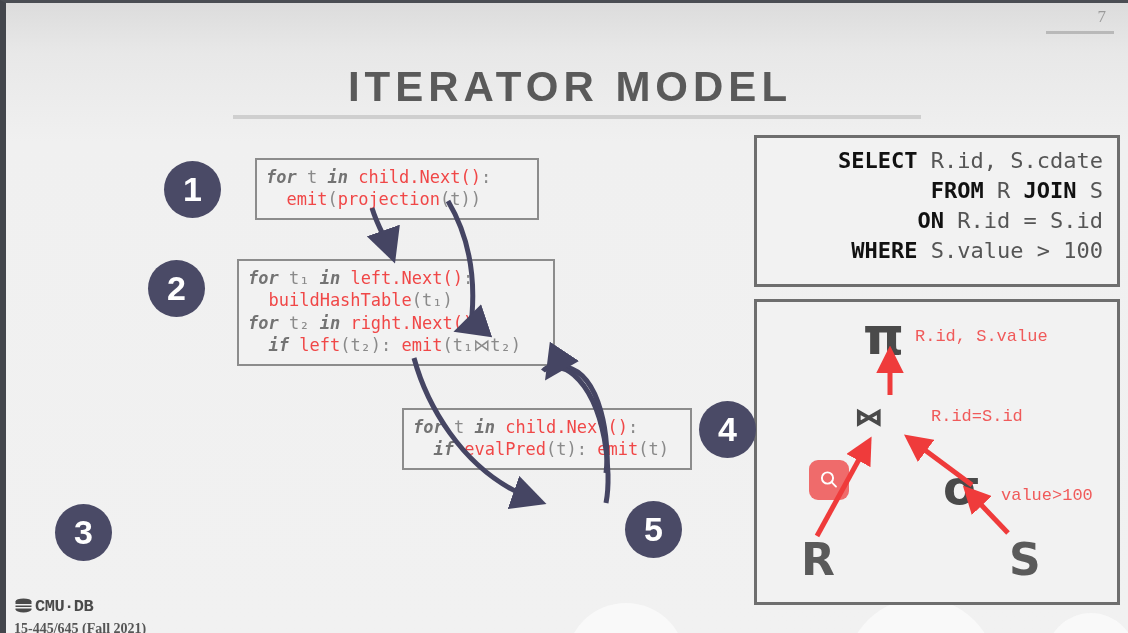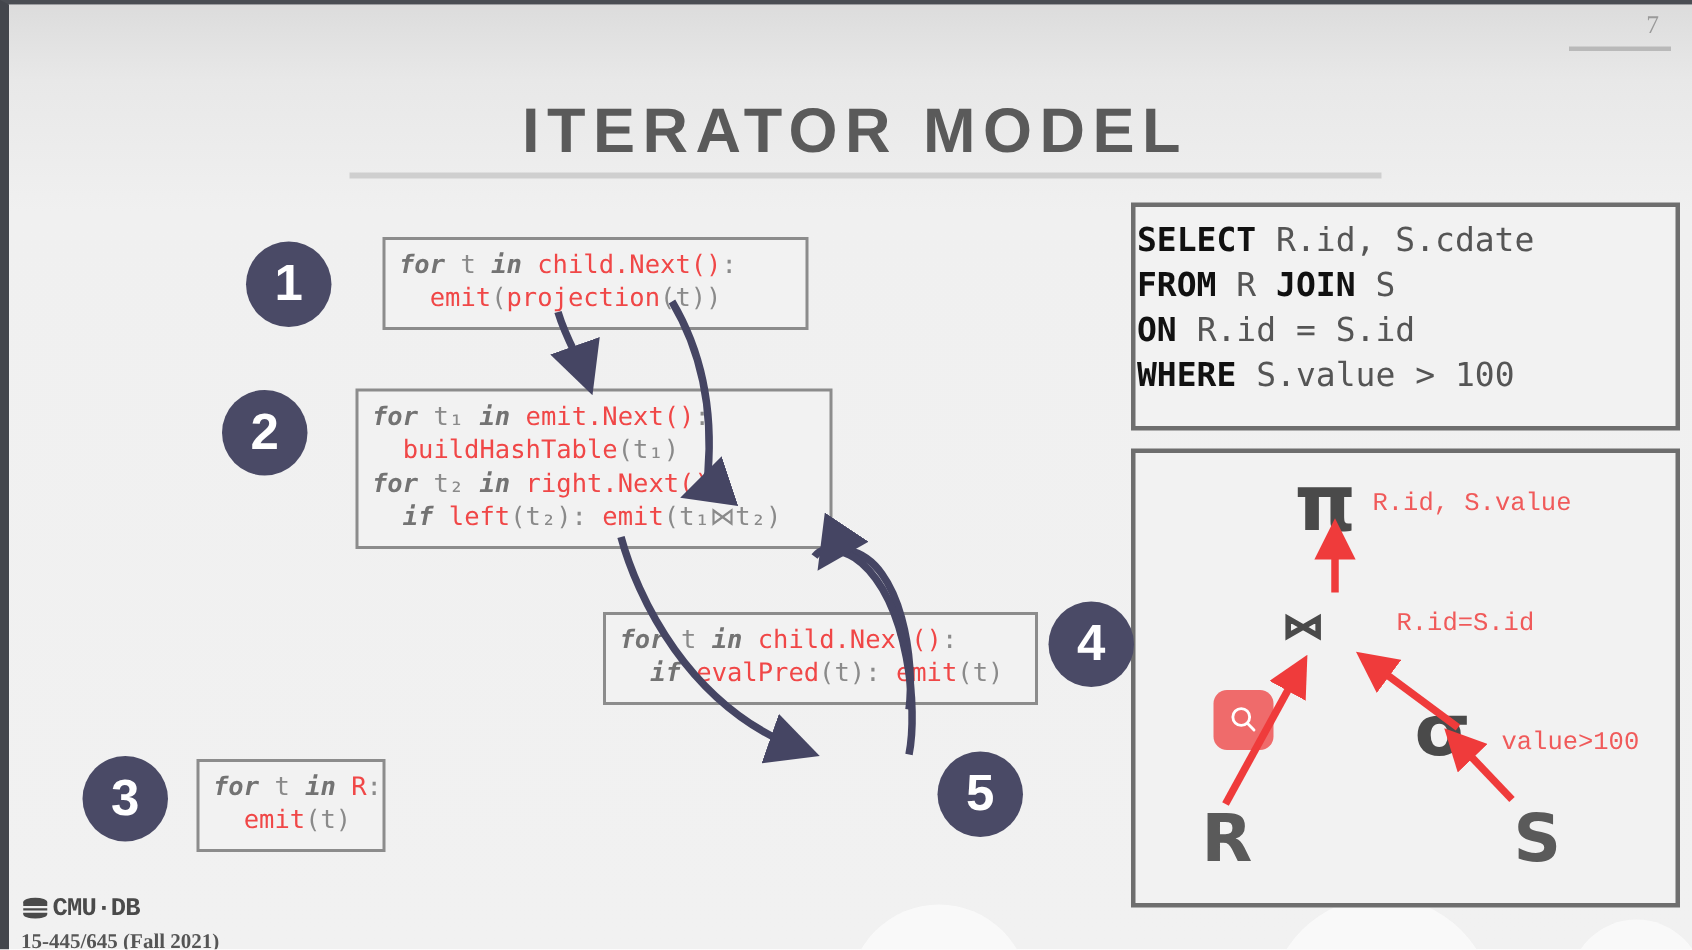--- a/index.html
+++ b/index.html
@@ -56,21 +56,21 @@
     position:absolute;border-radius:50%;background:#4a4a66;color:#fff;
     display:flex;align-items:center;justify-content:center;
     font-size:34px;font-weight:bold;z-index:7;
   }
 
   
   .sqlbox{
     position:absolute;left:748px;top:132px;width:366px;height:152px;
     background:#f2f2f2;border:3px solid #6e6e6e;box-sizing:border-box;
     font-family:"DejaVu Sans Mono",monospace;font-size:22px;line-height:1.36;
-    padding:8px 14px 0 1px;white-space:pre;
+    text-align:right;padding:8px 14px 0 12px;white-space:pre;
   }
   .sqlkw{color:#111;font-weight:bold;}
   .sqlid{color:#555;}
 
   
   .planbox{
     position:absolute;left:748px;top:296px;width:366px;height:306px;
     background:#f2f2f2;border:3px solid #6e6e6e;box-sizing:border-box;
   }
   .op{position:absolute;color:#4a4a4a;font-weight:bold;font-family:"DejaVu Sans",sans-serif;}
@@ -130,26 +130,24 @@
   </svg>
 
   <div class="circle" style="left:158px;top:158px;width:57px;height:57px;">1</div>
   <div class="circle" style="left:142px;top:257px;width:57px;height:57px;">2</div>
   <div class="circle" style="left:49px;top:501px;width:57px;height:57px;">3</div>
   <div class="circle" style="left:693px;top:398px;width:57px;height:57px;">4</div>
   <div class="circle" style="left:619px;top:498px;width:57px;height:57px;">5</div>
 
   <div class="codebox" style="left:249px;top:155px;width:284px;"><span class="kw">for </span><span class="var">t </span><span class="kw">in </span><span class="fn">child.Next()</span><span class="pl">:</span>
 <span class="fn">  emit</span><span class="pl">(</span><span class="fn">projection</span><span class="pl">(t))</span></div>
-  <div class="codebox" style="left:231px;top:256px;width:318px;"><span class="kw">for </span><span class="var">t₁ </span><span class="kw">in </span><span class="fn">emit.Next()</span><span class="pl">:</span>
+  <div class="codebox" style="left:231px;top:256px;width:318px;"><span class="kw">for </span><span class="var">t₁ </span><span class="kw">in </span><span class="fn">left.Next()</span><span class="pl">:</span>
 <span class="fn">  buildHashTable</span><span class="pl">(t₁)</span>
 <span class="kw">for </span><span class="var">t₂ </span><span class="kw">in </span><span class="fn">right.Next()</span><span class="pl">:</span>
 <span class="kw">  if </span><span class="fn">left</span><span class="pl">(t₂): </span><span class="fn">emit</span><span class="pl">(t₁⋈t₂)</span></div>
-  <div class="codebox" style="left:125px;top:503px;width:126px;"><span class="kw">for </span><span class="var">t </span><span class="kw">in </span><span class="fn">R</span><span class="pl">:</span>
-<span class="fn">  emit</span><span class="pl">(t)</span></div>
   <div class="codebox" style="left:396px;top:405px;width:290px;"><span class="kw">for </span><span class="var">t </span><span class="kw">in </span><span class="fn">child.Next()</span><span class="pl">:</span>
 <span class="kw">  if </span><span class="fn">evalPred</span><span class="pl">(t): </span><span class="fn">emit</span><span class="pl">(t)</span></div>
 
   <div class="sqlbox"><span class="sqlkw">SELECT </span><span class="sqlid">R.id, S.cdate</span>
 <span class="sqlkw">FROM </span><span class="sqlid">R </span><span class="sqlkw">JOIN </span><span class="sqlid">S</span>
 <span class="sqlkw">ON </span><span class="sqlid">R.id = S.id</span>
 <span class="sqlkw">WHERE </span><span class="sqlid">S.value &gt; 100</span></div>
 
   <div class="planbox">
     <div class="op" style="left:106px;top:4px;font-size:52px;">π</div>

